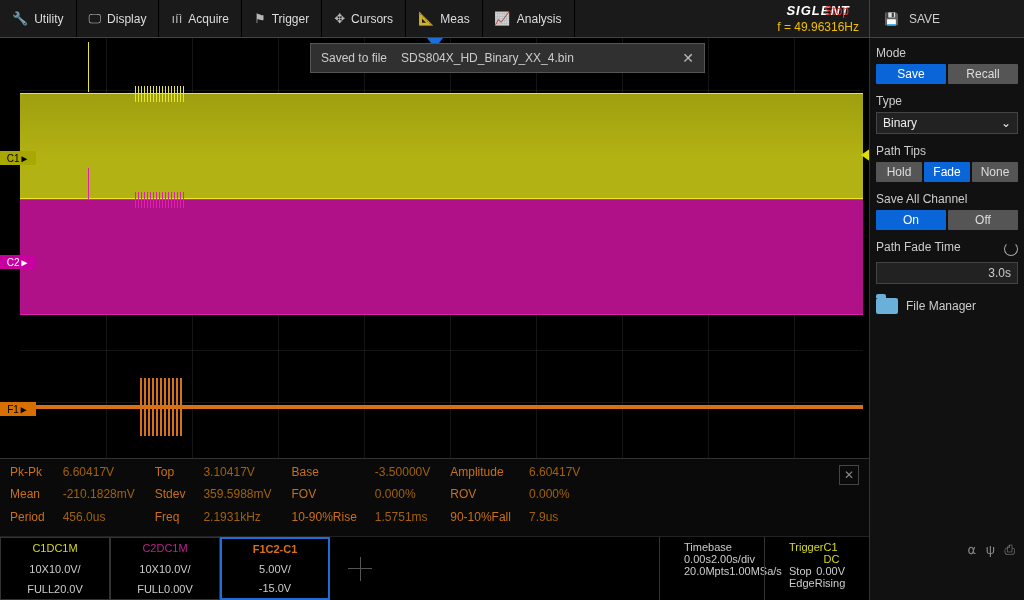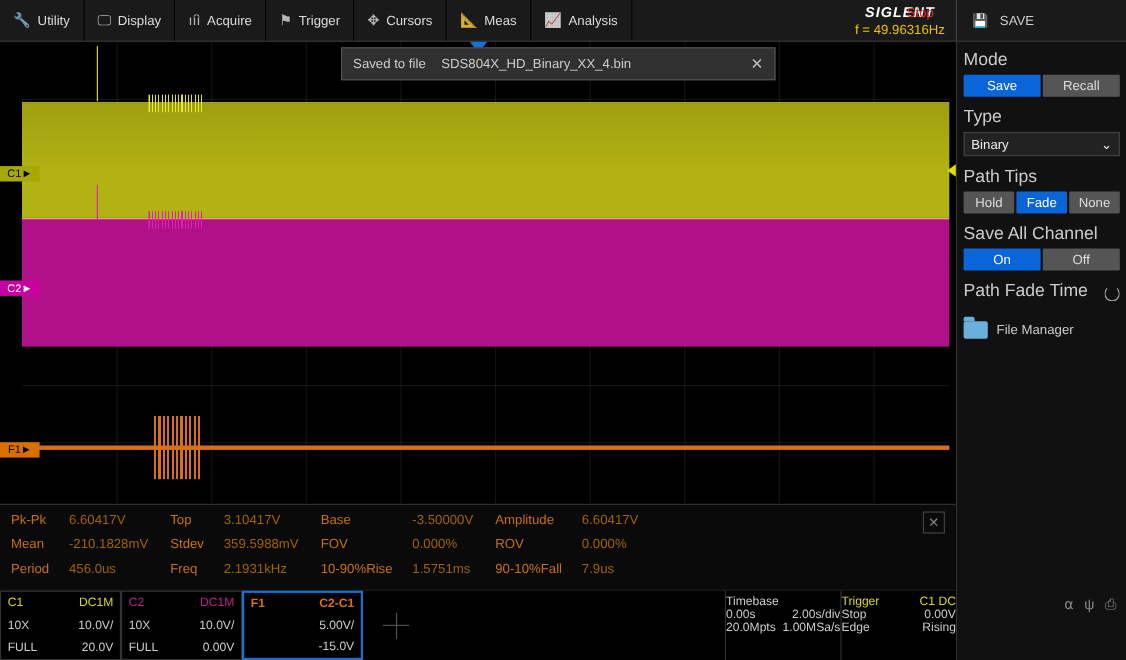--- a/index.html
+++ b/index.html
@@ -11,21 +11,21 @@
 .menubar .mitem .mi-icon { font-size:13px; opacity:.8; }
 .brandbox { margin-left:auto; display:flex; flex-direction:column; align-items:center; justify-content:center; padding:0 10px; }
 .brandbox .brand { color:#fff; font-weight:bold; font-style:italic; letter-spacing:1px; font-size:13px; }
 .brandbox .stop { color:#e03030; font-size:12px; position:absolute; right:175px; top:4px; }
 .brandbox .freq { color:#f0c000; font-size:12px; margin-top:2px; }
 .savehdr { display:flex; align-items:center; padding:0 14px; border-left:1px solid #444; gap:10px; width:155px; }
 
 
 .side { position:absolute; right:0; top:38px; bottom:0; width:155px; background:#111; border-left:1px solid #333; padding:8px 6px; }
 .side .grp { margin-bottom:10px; }
-.side .grp .lbl { color:#ccc; margin-bottom:4px; font-size:16px; }
+.side .grp .lbl { color:#ccc; margin-bottom:4px; font-size:12px; }
 .side .seg { display:flex; gap:2px; }
 .side .seg .btn { flex:1; background:#555; color:#ddd; text-align:center; padding:3px 0; cursor:pointer; font-size:12px; border-radius:1px;}
 .side .seg .btn.active { background:#0a66d8; color:#fff; }
 .side .sel { background:#222; border:1px solid #444; color:#eee; padding:3px 6px; display:flex; justify-content:space-between; align-items:center; cursor:pointer;}
 .side .fadetime { display:flex; align-items:center; justify-content:space-between;}
 .side .fadetime .refresh { width:14px;height:14px;border:1.5px solid #aaa;border-radius:50%;border-top-color:transparent; }
 .side .fadeval { background:#222; border:1px solid #444; text-align:right; padding:3px 6px; margin-top:4px;}
 .side .fmrow { display:flex; align-items:center; gap:8px; margin-top:14px; cursor:pointer;}
 .side .folder { width:22px;height:16px;background:#6ab0d8;border-radius:2px;position:relative;}
 .side .folder:before{content:"";position:absolute;top:-4px;left:0;width:10px;height:4px;background:#6ab0d8;border-radius:2px 2px 0 0;}
@@ -69,28 +69,28 @@
 
 
 .meas { position:absolute; left:0; right:155px; top:458px; height:78px; background:#0a0a0a; border-top:1px solid #333; display:flex; padding:6px 10px; gap:20px;}
 .meas .col { display:grid; grid-template-columns:auto auto; column-gap:18px; row-gap:2px; font-size:12px;}
 .meas .k{ color:#c87018;} .meas .v{ color:#a16207;}
 .meas .closex{ margin-left:auto; align-self:flex-start; width:20px;height:20px;border:1px solid #444;display:flex;align-items:center;justify-content:center;color:#888;cursor:pointer;}
 
 
 .chans { position:absolute; left:0; bottom:0; right:155px; height:64px; background:#000; border-top:1px solid #222; display:flex; }
 .chbox { width:110px; border:1px solid #333; padding:4px 6px; font-size:11px; display:flex; flex-direction:column; justify-content:space-between; }
-.chbox .row{ display:flex; justify-content:space-between;}
+.chbox .row{ display:flex; justify-content:center;}
 .cb-c1 .t{color:#d8d820;} .cb-c2 .t{color:#c02090;} .cb-f1 .t{color:#d87018;font-weight:bold;}
 .cb-f1 { border:2px solid #1a6fd8; }
 .chans .xhair{ width:60px; display:flex; align-items:center; justify-content:center; position:relative;}
 .chans .xhair:before,.chans .xhair:after{content:"";position:absolute;background:#555;}
 .chans .xhair:before{width:24px;height:1px;} .chans .xhair:after{width:1px;height:24px;}
 .chans .fill{ flex:1;}
-.tb, .trg { width:105px; border-left:1px solid #333; padding:4px 0; font-size:11px;}
+.tb, .trg { width:105px; border-left:1px solid #333; padding:4px 24px; font-size:11px;}
 .tb .r, .trg .r { display:flex; justify-content:space-between;}
 .trg .hd{ color:#d8d820;}
 .porticons{ position:absolute; right:6px; bottom:42px; color:#888; font-size:13px; letter-spacing:3px;}
 </style>
 </head>
 <body>
 
 <div class="menubar">
   <div class="mitem">
       <span class="mi-icon">🔧</span>
@@ -204,20 +204,21 @@
     <div class="seg">
       <div class="btn active">On</div>
       <div class="btn">Off</div>
     </div>
   </div>
   <div class="grp">
     <div class="fadetime">
       <span class="lbl">Path Fade Time</span>
       <span class="refresh"></span>
     </div>
+    <div class="fadeval">3.0s</div>
   </div>
   <div class="fmrow">
     <span class="folder"></span>
     <span>File Manager</span>
   </div>
 </div>
 
 <div class="meas">
   <div class="col">
     <span class="k">Pk-Pk</span>

